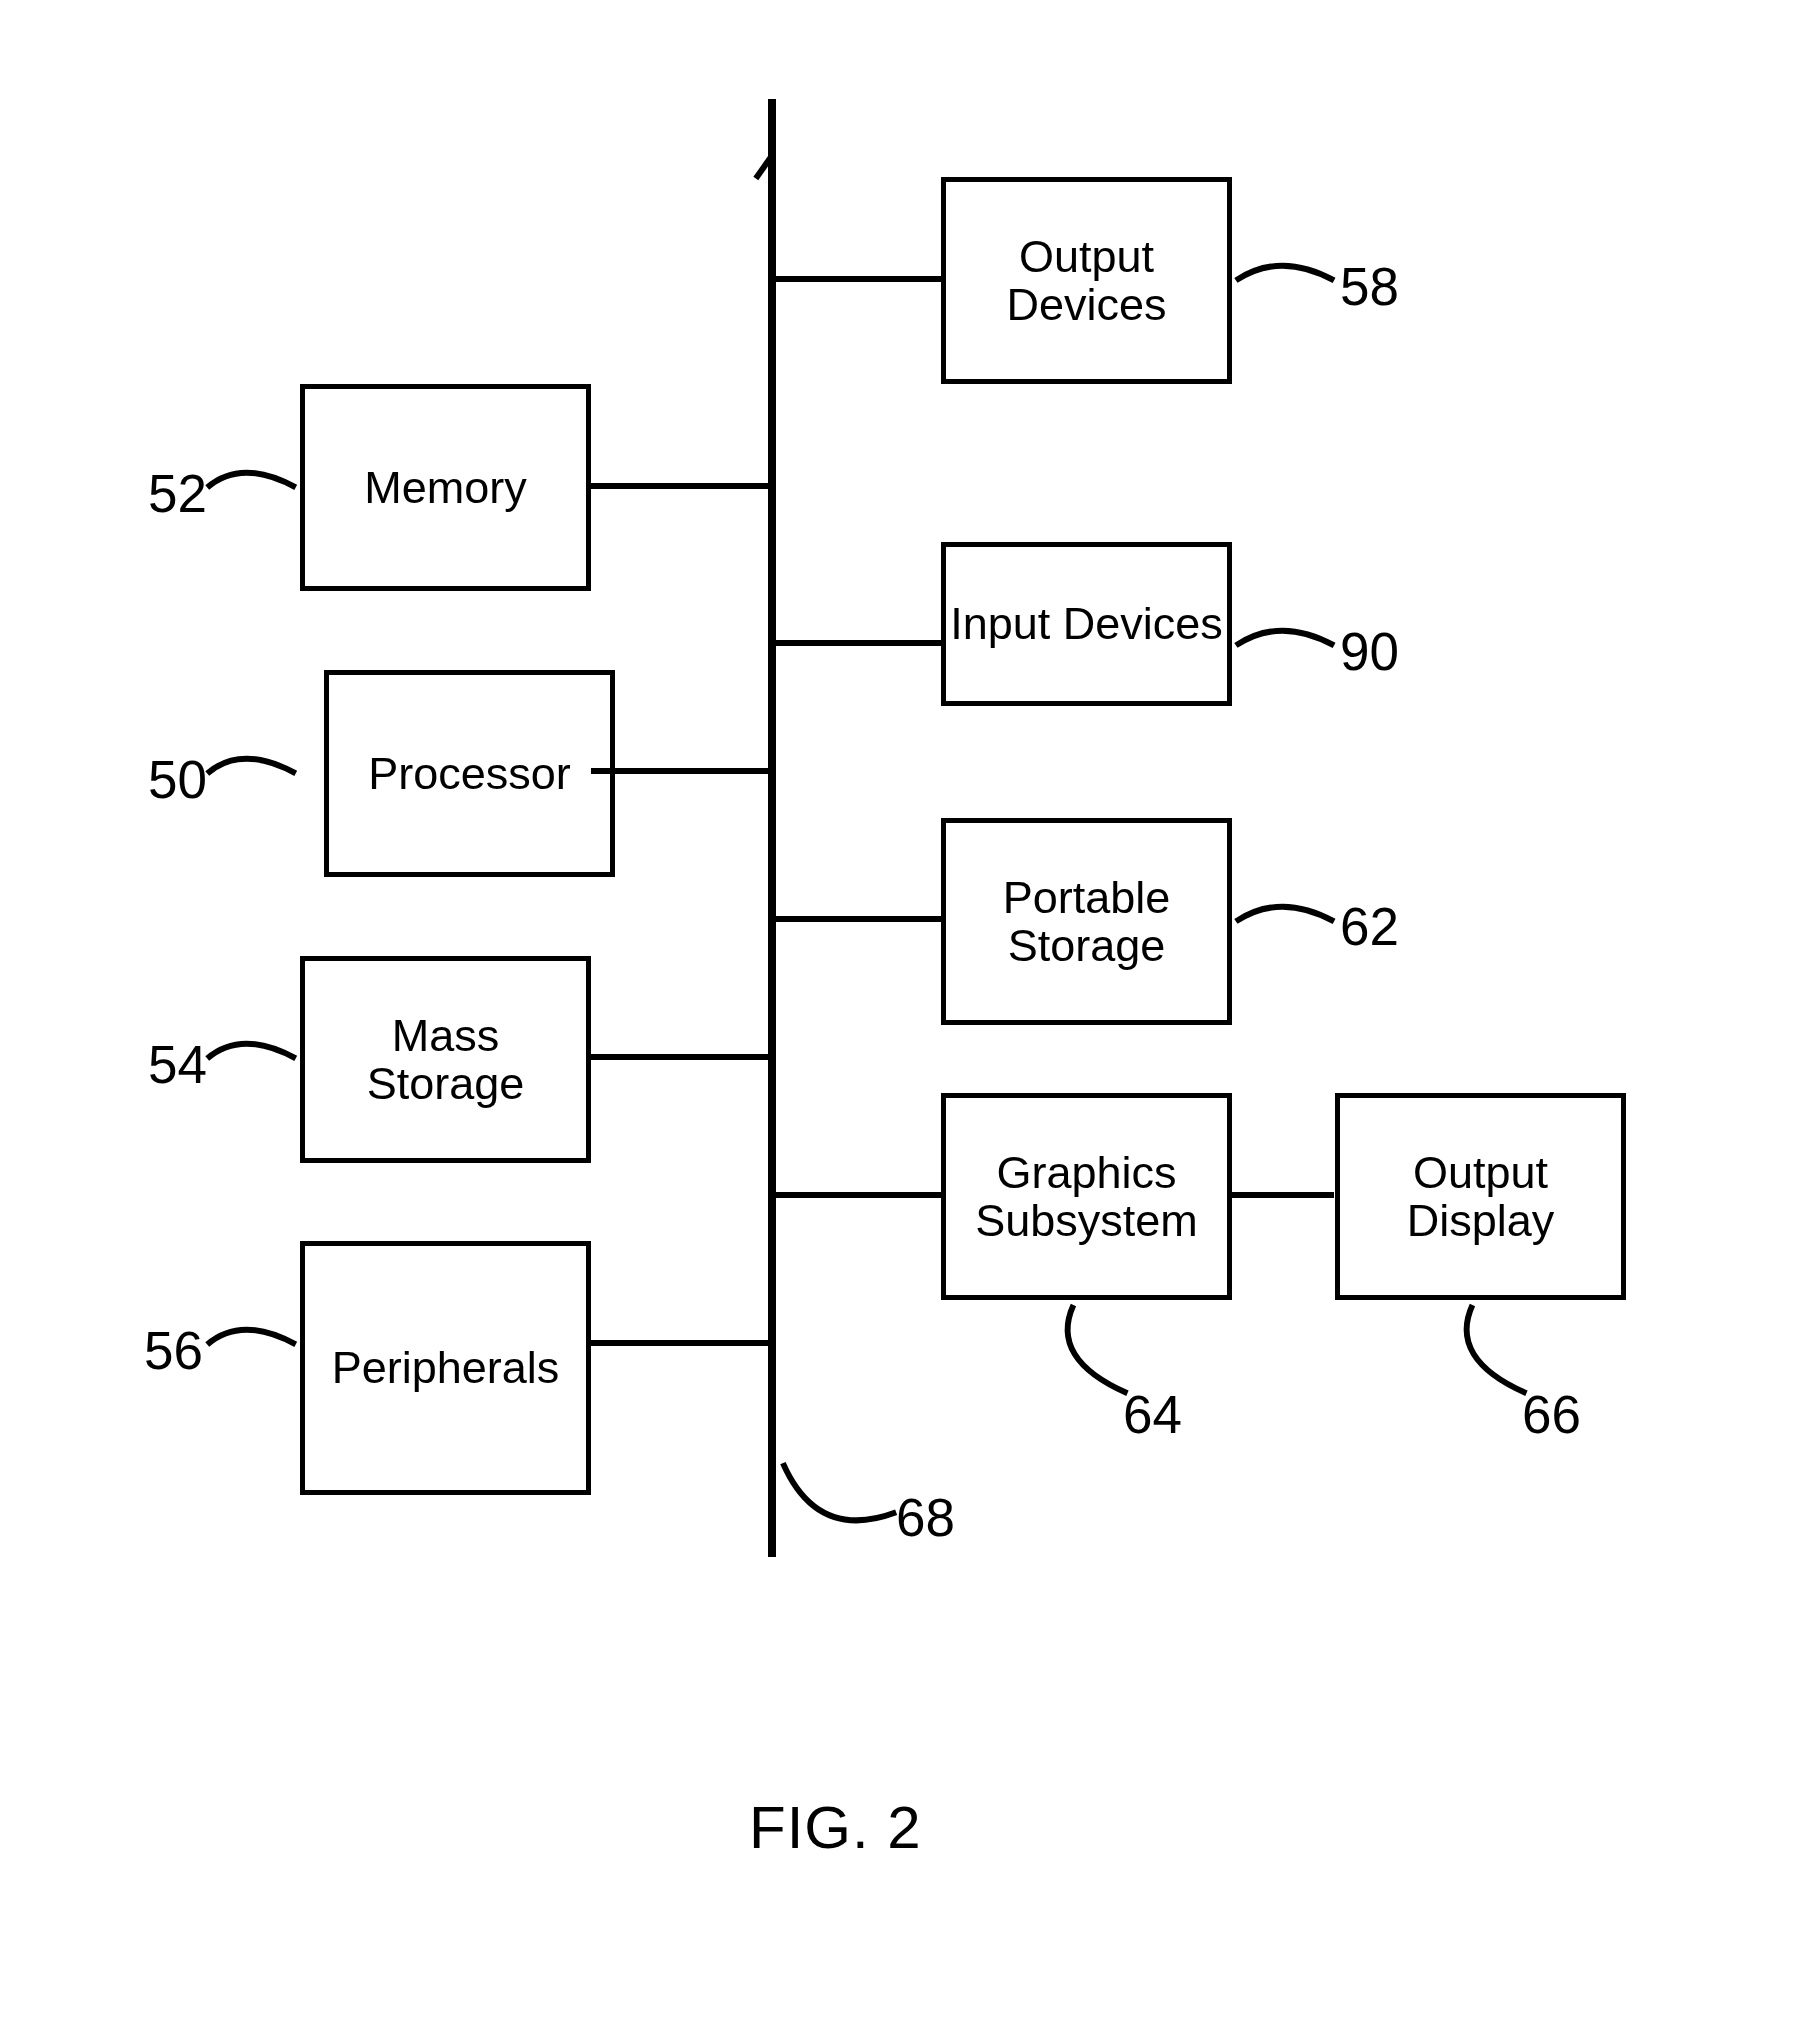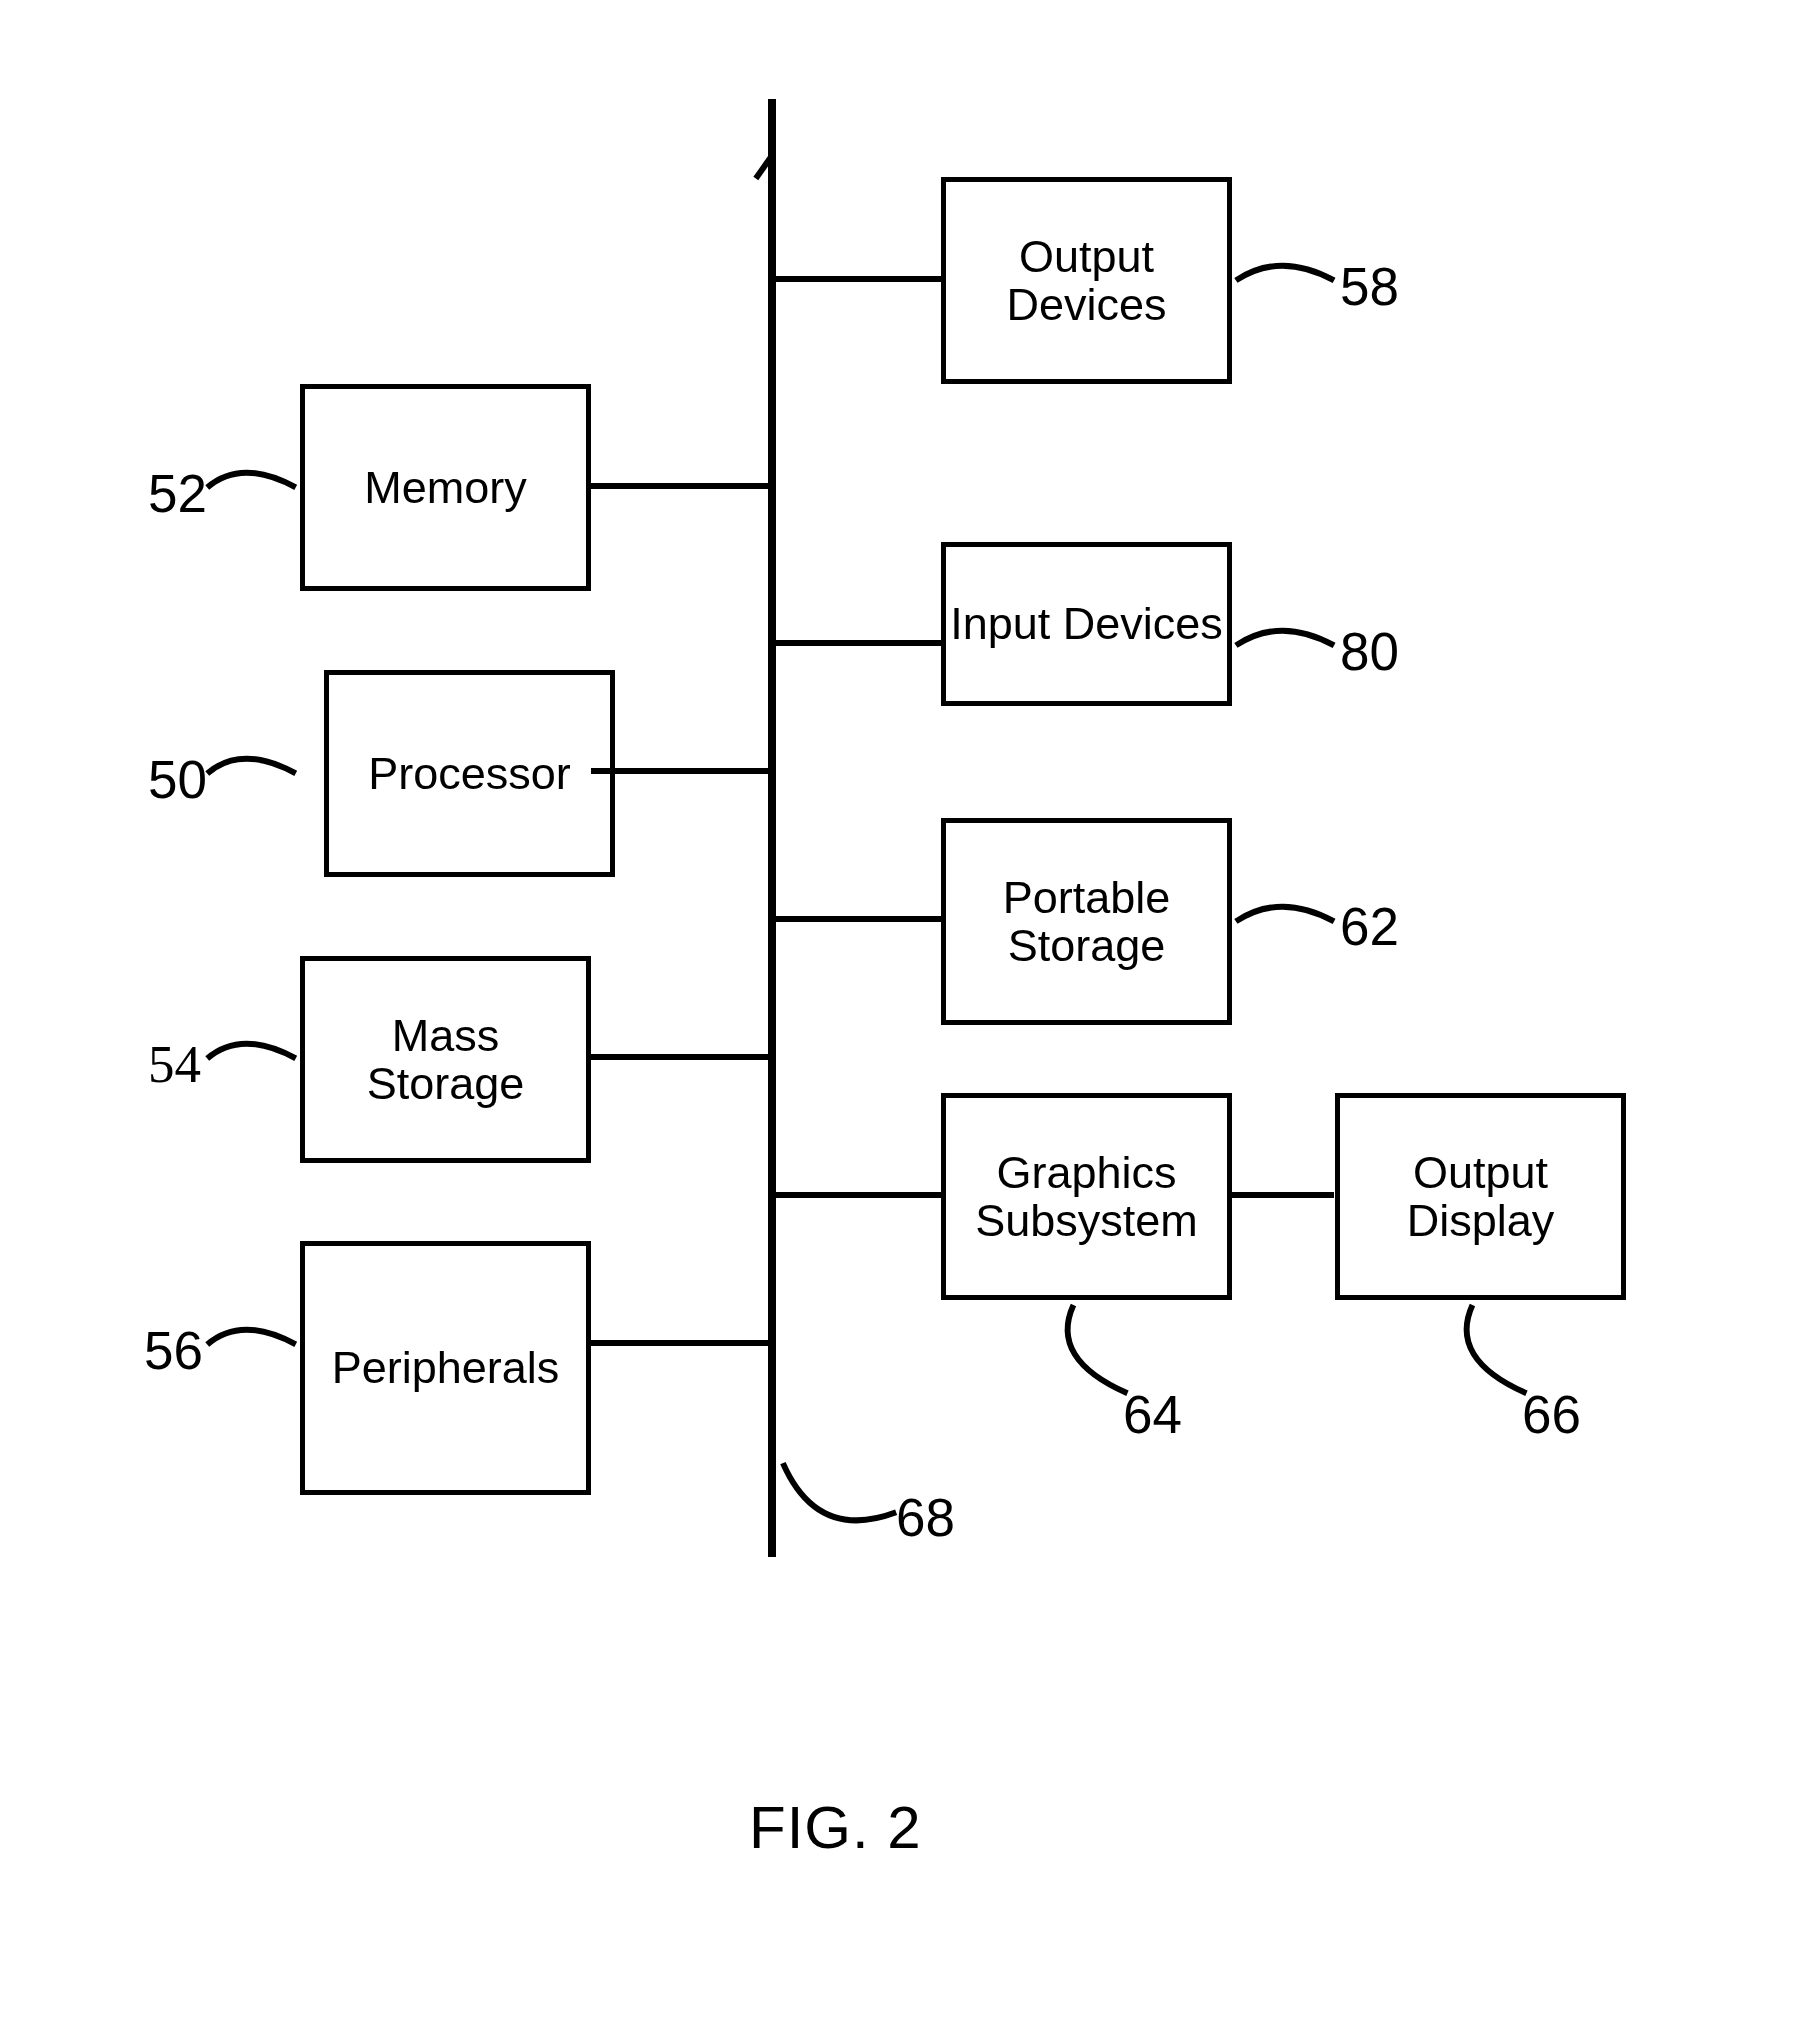--- a/index.html
+++ b/index.html
@@ -82,21 +82,21 @@
     <svg width="99" height="59" viewBox="0 0 100 60">
         <path d="M5 35 Q 40 5 95 35" stroke="#000" stroke-width="6" fill="none"></path>
       </svg>
   </div>
 
   <div class="box" style="left:300px; top:956px; width:291px; height:207px;">
     <span>Mass</span>
     <span>Storage</span>
   </div>
   <div class="conn" style="left:591px; top:1054px; width:177px;"></div>
-  <div class="ref" style="left:148px; top:1034px;font-family:Liberation Serif, serif;">54</div>
+  <div class="ref" style="left:148px; top:1034px;">54</div>
   <div class="lead" style="left:202px; top:1024px;">
     <svg width="99" height="59" viewBox="0 0 100 60">
         <path d="M5 35 Q 40 5 95 35" stroke="#000" stroke-width="6" fill="none"></path>
       </svg>
   </div>
 
   <div class="box" style="left:300px; top:1241px; width:291px; height:254px;">
     <span>Peripherals</span>
   </div>
   <div class="conn" style="left:591px; top:1340px; width:177px;"></div>
@@ -116,21 +116,21 @@
   <div class="lead" style="left:1231px; top:246px;">
     <svg width="108" height="59" viewBox="0 0 110 60">
         <path d="M5 35 Q 50 5 105 35" stroke="#000" stroke-width="6" fill="none"></path>
       </svg>
   </div>
 
   <div class="box" style="left:941px; top:542px; width:291px; height:164px;">
     <span>Input Devices</span>
   </div>
   <div class="conn" style="left:776px; top:640px; width:165px;"></div>
-  <div class="ref" style="left:1340px; top:621px;">80</div>
+  <div class="ref" style="left:1340px; top:621px;">90</div>
   <div class="lead" style="left:1231px; top:611px;">
     <svg width="108" height="59" viewBox="0 0 110 60">
         <path d="M5 35 Q 50 5 105 35" stroke="#000" stroke-width="6" fill="none"></path>
       </svg>
   </div>
 
   <div class="box" style="left:941px; top:818px; width:291px; height:207px;">
     <span>Portable</span>
     <span>Storage</span>
   </div>

